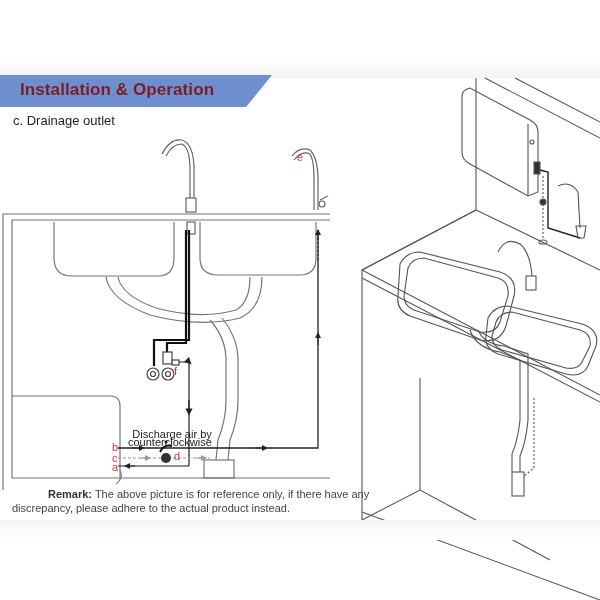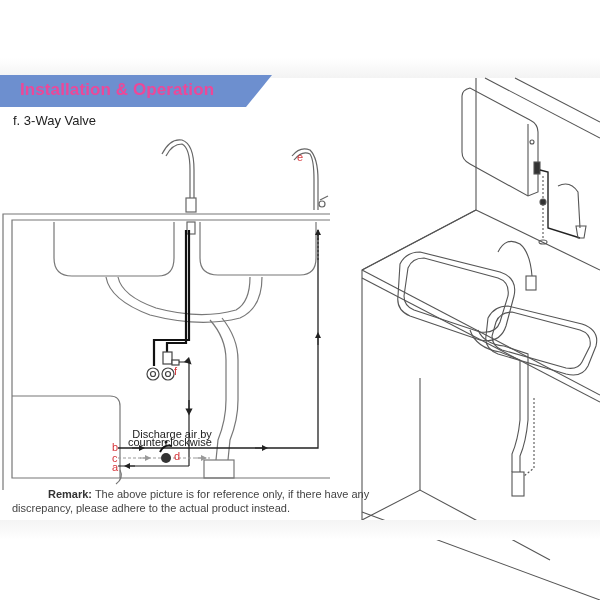--- a/index.html
+++ b/index.html
@@ -6,21 +6,21 @@
   body {
     width: 600px; height: 600px; overflow: hidden; position: relative;
     background: #ffffff;
     font-family: "Liberation Sans", sans-serif;
   }
   .page { position: absolute; left: 0; top: 0; width: 600px; height: 600px; background: #fff; }
   .top-fade { position: absolute; left: 0; top: 58px; width: 600px; height: 20px;
     background: linear-gradient(#ffffff, #f3f3f3); }
   .banner { position: absolute; left: 0; top: 75px; width: 272px; height: 32px; }
   .banner svg { position: absolute; left: 0; top: 0; }
-  .banner-title { position: absolute; left: 20px; top: 5px; color: #ec4899; font-weight: bold;
+  .banner-title { position: absolute; left: 20px; top: 5px; color: #7f1d1d; font-weight: bold;
     font-size: 17px; letter-spacing: 0.1px; }
   .legend { position: absolute; left: 13px; top: 113px; font-size: 13px; line-height: 15.8px; color: #222; }
   .legend div { white-space: nowrap; }
   .diagram { position: absolute; left: 0; top: 0; }
   .lbl { position: absolute; font-size: 11px; color: #d6353a; line-height: 11px; }
   .note { position: absolute; font-size: 11px; color: #222; line-height: 8px; text-align: right; }
   .remark { position: absolute; left: 12px; top: 488px; width: 400px; font-size: 11px; line-height: 13.5px; color: #444; }
   .remark b { color: #333; padding-left: 36px; }
   .bottom-fade { position: absolute; left: 0; top: 520px; width: 600px; height: 20px;
     background: linear-gradient(#f4f4f4, #ffffff); }
@@ -33,21 +33,21 @@
   <div class="top-fade"></div>
 
   <div class="banner">
     <svg width="272" height="32">
       <polygon points="0,0 272,0 246,32 0,32" fill="#6d8fcf"></polygon>
     </svg>
     <div class="banner-title">Installation &amp; Operation</div>
   </div>
 
   <div class="legend">
-    <div>f. 3-Way Valve</div>
+    <div>c. Drainage outlet</div>
   </div>
 
   <svg class="diagram" width="600" height="600">
     <defs>
       <marker id="arr" markerWidth="6" markerHeight="6" refX="3" refY="3" orient="auto">
         <path d="M0,0 L6,3 L0,6 z" fill="#222"></path>
       </marker>
       <marker id="arrg" markerWidth="6" markerHeight="6" refX="3" refY="3" orient="auto">
         <path d="M0,0 L6,3 L0,6 z" fill="#999"></path>
       </marker>

